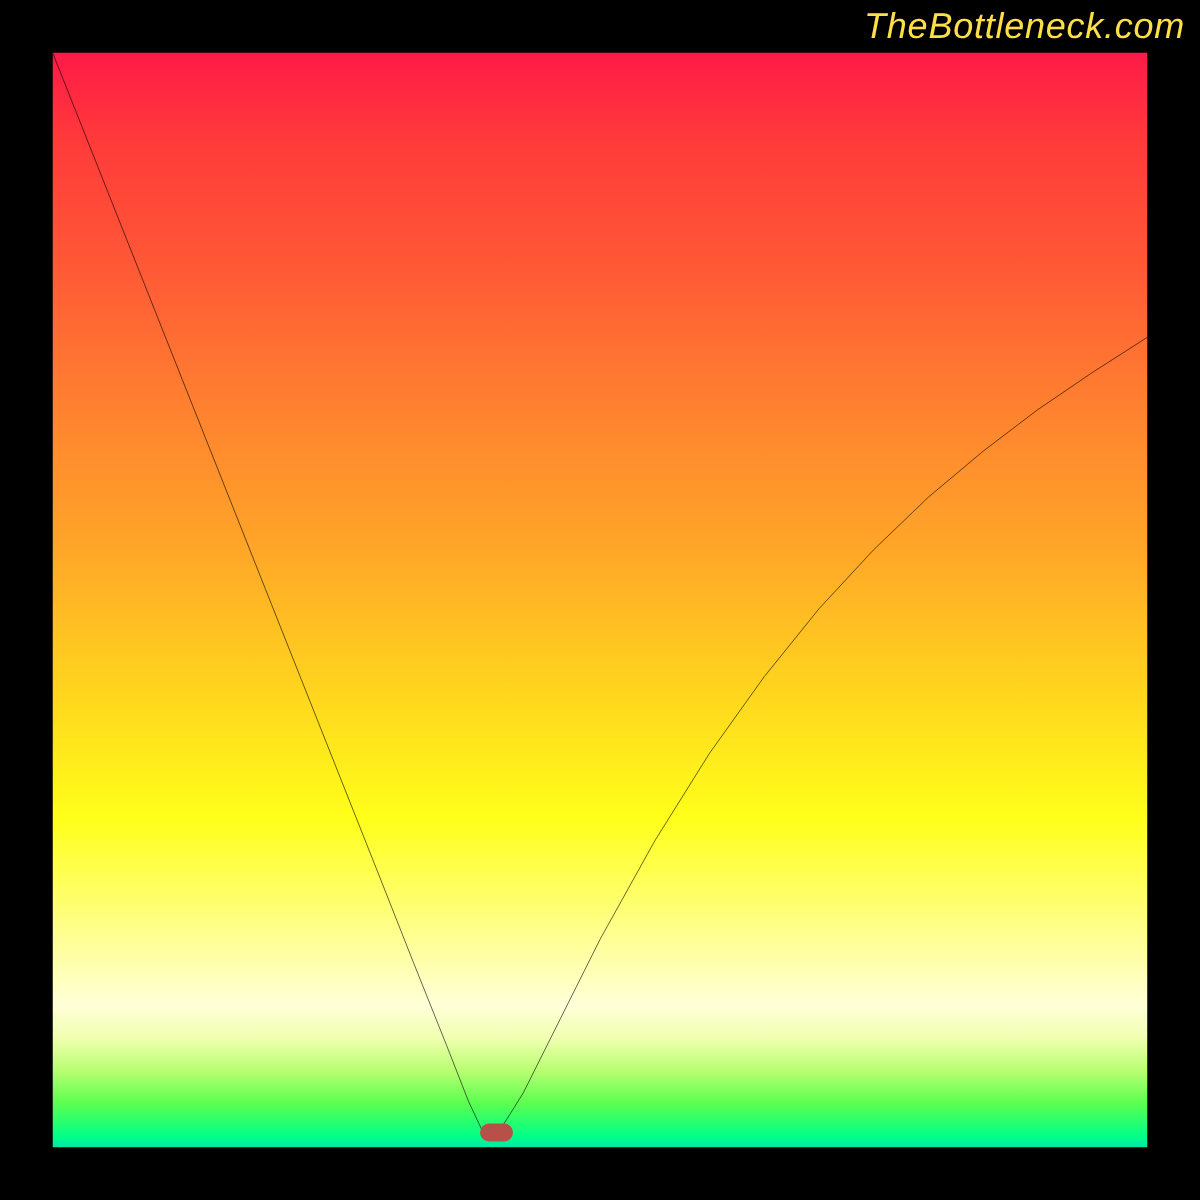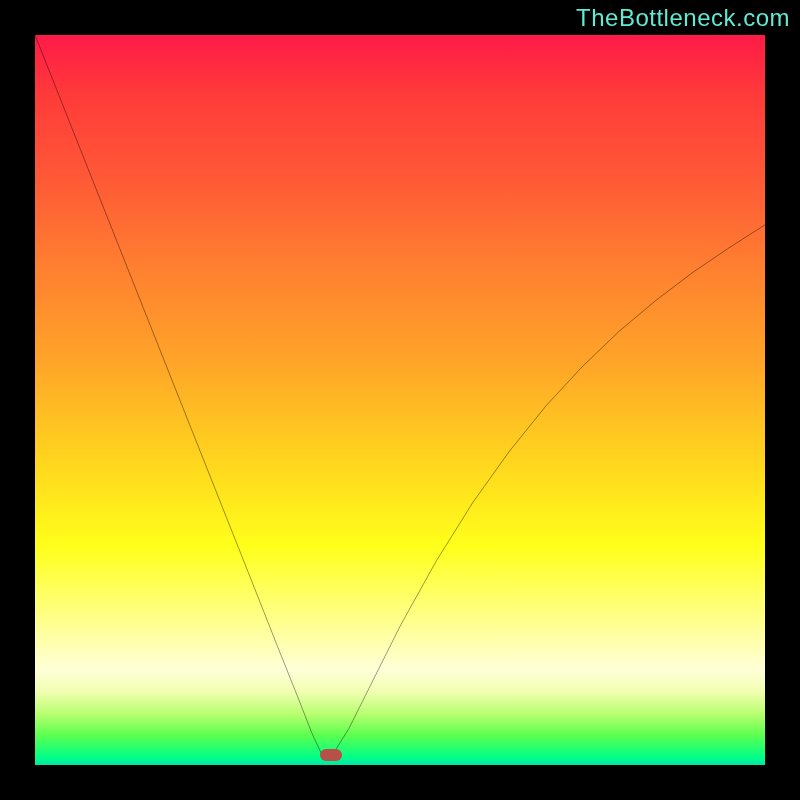--- a/index.html
+++ b/index.html
@@ -14,25 +14,26 @@
   .frame {
     position: relative;
     width: 800px;
     height: 800px;
     background: #000;
   }
   .watermark {
     position: absolute;
     top: 4px;
     right: 10px;
-    color: #5eead4;
+    color: #fde047;
     font-size: 24px;
     font-weight: 400;
     letter-spacing: 0.5px;
     z-index: 10;
+    font-style: italic;
   }
   .plot-area {
     position: absolute;
     left: 35px;
     top: 35px;
     width: 730px;
     height: 730px;
     overflow: hidden;
   }
   .gradient-bg {

